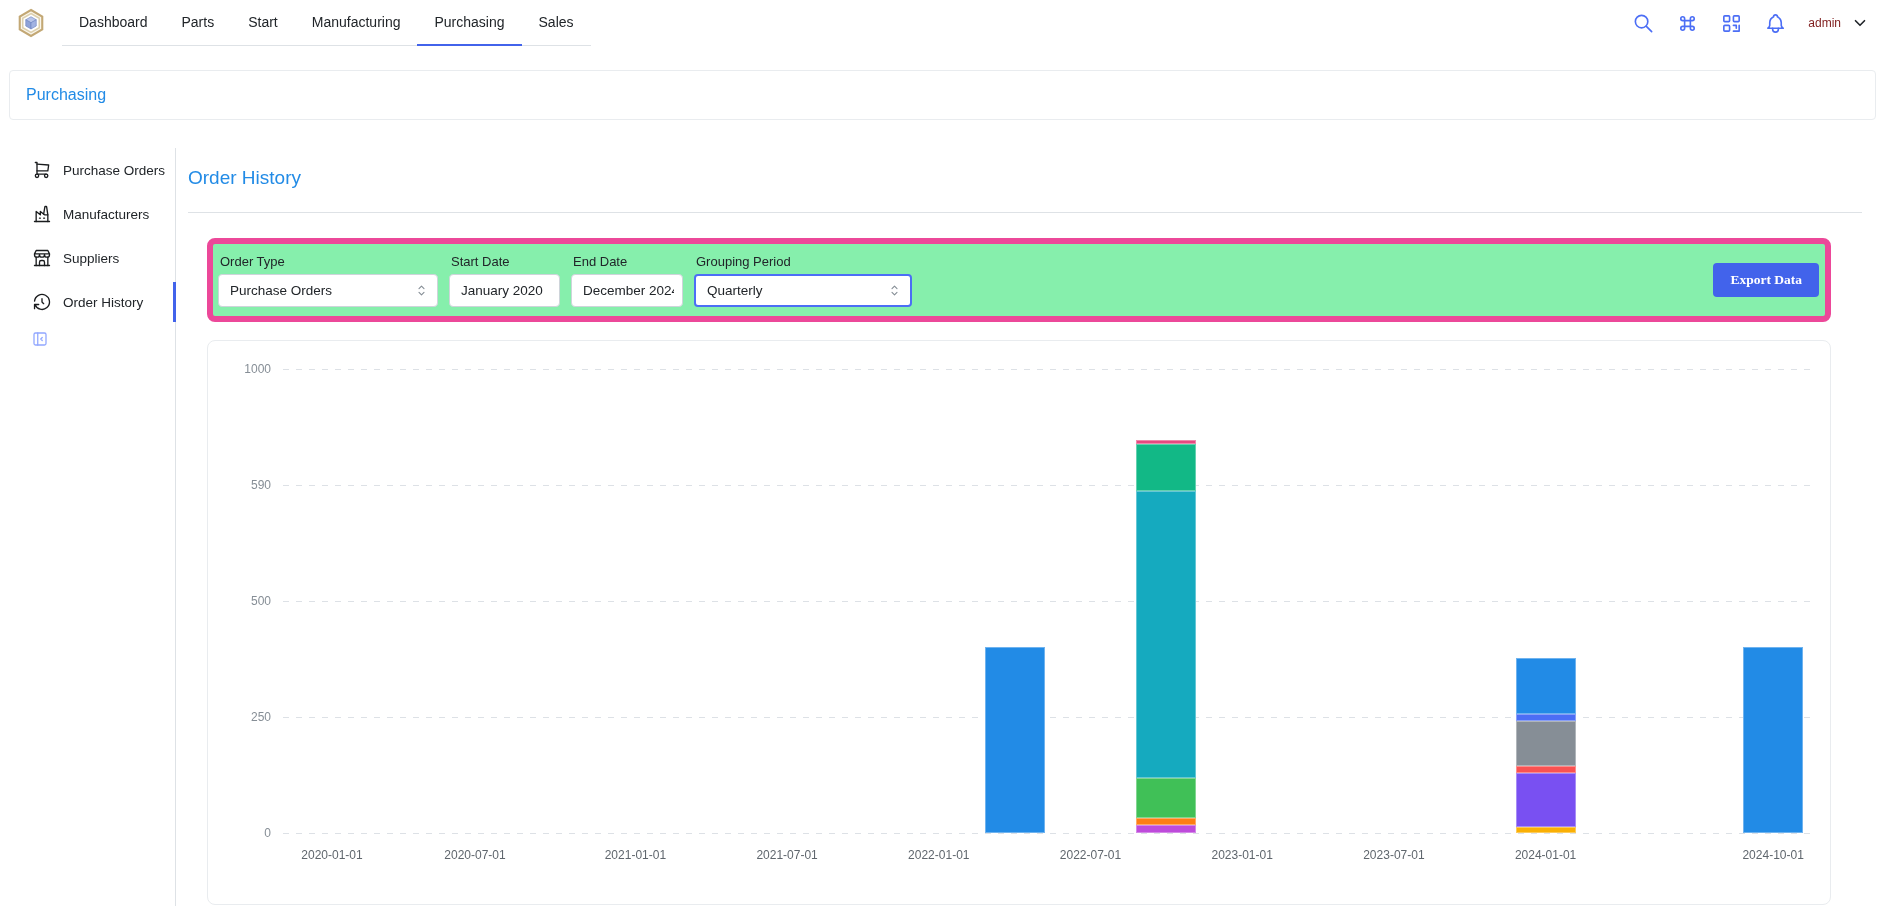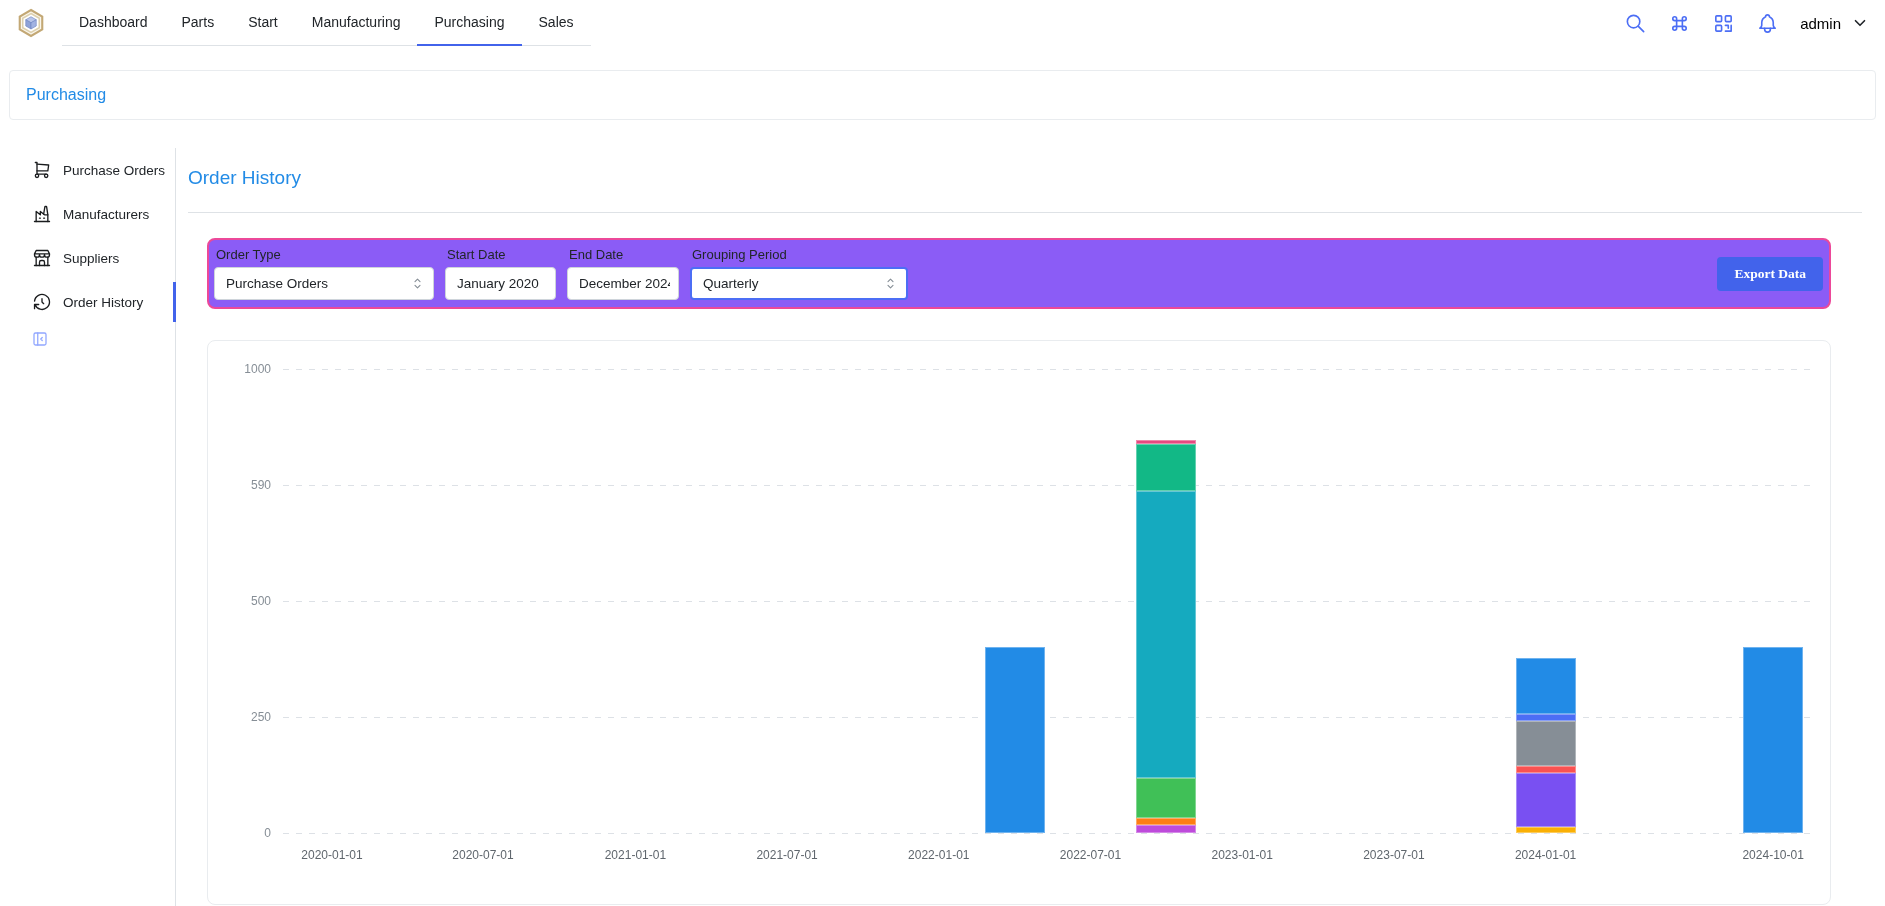--- a/index.html
+++ b/index.html
@@ -9,21 +9,21 @@
   .navbar { position:absolute; top:0; left:4px; right:0; height:46px; background:#fff; display:flex; align-items:center; padding:0 16px 0 12px; }
   .logo { width:30px; height:30px; margin-right:16px; flex:0 0 auto; cursor:pointer; }
   .tabs { display:flex; height:46px; align-items:center; border-bottom:1px solid #dee2e6; align-self:flex-end; }
   .tab { padding:0 17px; height:45px; line-height:45px; font-size:14px; color:#212529; cursor:pointer; position:relative; white-space:nowrap; }
   .tab.active::after { content:''; position:absolute; left:0; right:0; bottom:-1px; height:2px; background:#4263eb; }
   .nav-spacer { flex:1; }
   .nav-actions { display:flex; align-items:center; gap:10px; }
   .icon-btn { width:34px; height:34px; display:flex; align-items:center; justify-content:center; color:#4c6ef5; cursor:pointer; border-radius:4px; }
   .icon-btn svg { width:23px; height:23px; }
   .user-menu { display:flex; align-items:center; gap:10px; margin-left:6px; cursor:pointer; }
-  .user-name { font-size:15px; color:#000000; }
+  .user-name { font-size:12px; color:#7f1d1d; }
   .user-menu svg { width:18px; height:18px; color:#212529; }
 
   
   .crumb-card { position:absolute; top:70px; left:9px; right:9px; height:50px; background:#fff; border:1px solid #e9ecef; border-radius:4px; display:flex; align-items:center; padding:0 16px; }
   .crumb-link { color:#228be6; font-size:16px; cursor:pointer; }
 
   
   .sidebar { position:absolute; top:120px; left:0; bottom:0; width:176px; background:#fff; }
   .sidebar::after { content:''; position:absolute; top:28px; bottom:0; right:0; width:1px; background:#dee2e6; }
   .side-nav { margin-top:28px; }
@@ -33,21 +33,21 @@
   .side-icon svg { width:20px; height:20px; }
   .collapse-btn { position:absolute; left:31px; top:210px; width:18px; height:18px; color:#91a7ff; cursor:pointer; }
   .collapse-btn svg { width:18px; height:18px; }
 
   
   .main { position:absolute; left:176px; top:120px; right:0; bottom:0; background:#fff; }
   .page-title { position:absolute; left:12px; top:47px; font-size:19px; color:#228be6; }
   .title-divider { position:absolute; left:12px; right:23px; top:92px; height:1px; background:#dee2e6; }
 
   
-  .filter-card { position:absolute; left:31px; right:54px; top:118px; height:71px; border:2px solid #ec4899; border-radius:8px; display:flex; align-items:center; padding:0 6px 0 5px; gap:11px; background:#8b5cf6; }
+  .filter-card { position:absolute; left:31px; right:54px; top:118px; height:84px; border:6px solid #ec4899; border-radius:8px; display:flex; align-items:center; padding:0 6px 0 5px; gap:11px; background:#86efac; }
   .fgroup { display:flex; flex-direction:column; }
   .flabel { font-size:13px; color:#212529; margin-bottom:5px; padding-left:2px; }
   .control { height:33px; border:1px solid #ced4da; border-radius:4px; background:#fff; display:flex; align-items:center; padding:0 8px 0 11px; font-size:13.5px; color:#212529; cursor:pointer; }
   .control .val { flex:1; white-space:nowrap; overflow:hidden; }
   .control.focused { border:2px solid #4c6ef5; }
   .selector-icon { width:15px; height:15px; color:#868e96; flex:0 0 auto; }
   .export-btn { margin-left:auto; height:34px; padding:0 17px; background:#4263eb; color:#fff; border:none; border-radius:4px; font-size:13.5px; font-weight:bold; font-family:Liberation Serif, serif; cursor:pointer; }
 
   
   .chart-card { position:absolute; left:31px; right:54px; top:220px; bottom:1px; border:1px solid #e9ecef; border-radius:8px; background:#fff; overflow:hidden; }
@@ -222,21 +222,21 @@
         <div class="y-label" style="top: 485px;">0</div>
         <div class="gridline" style="top: 376px; left: 75px; width: 1533px;"></div>
         <div class="y-label" style="top: 369px;">250</div>
         <div class="gridline" style="top: 260px; left: 75px; width: 1533px;"></div>
         <div class="y-label" style="top: 253px;">500</div>
         <div class="gridline" style="top: 144px; left: 75px; width: 1533px;"></div>
         <div class="y-label" style="top: 137px;">590</div>
         <div class="gridline" style="top: 28px; left: 75px; width: 1533px;"></div>
         <div class="y-label" style="top: 21px;">1000</div>
         <div class="x-label" style="left: 124px;">2020-01-01</div>
-        <div class="x-label" style="left: 275px; text-align: center;">2020-07-01</div>
+        <div class="x-label" style="left: 267px; text-align: center;">2020-07-01</div>
         <div class="x-label" style="left: 427.4px;">2021-01-01</div>
         <div class="x-label" style="left: 579.099px;">2021-07-01</div>
         <div class="x-label" style="left: 730.799px;">2022-01-01</div>
         <div class="x-label" style="left: 882.499px;">2022-07-01</div>
         <div class="x-label" style="left: 1034.2px;">2023-01-01</div>
         <div class="x-label" style="left: 1185.9px;">2023-07-01</div>
         <div class="x-label" style="left: 1337.6px;">2024-01-01</div>
         <div class="x-label" style="left: 1565.15px;">2024-10-01</div>
         <div class="bar" style="left: 776.649px; top: 306.4px; height: 185.6px;">
           <div class="seg" style="height: 185.6px; background: rgb(34, 139, 230);"></div>

